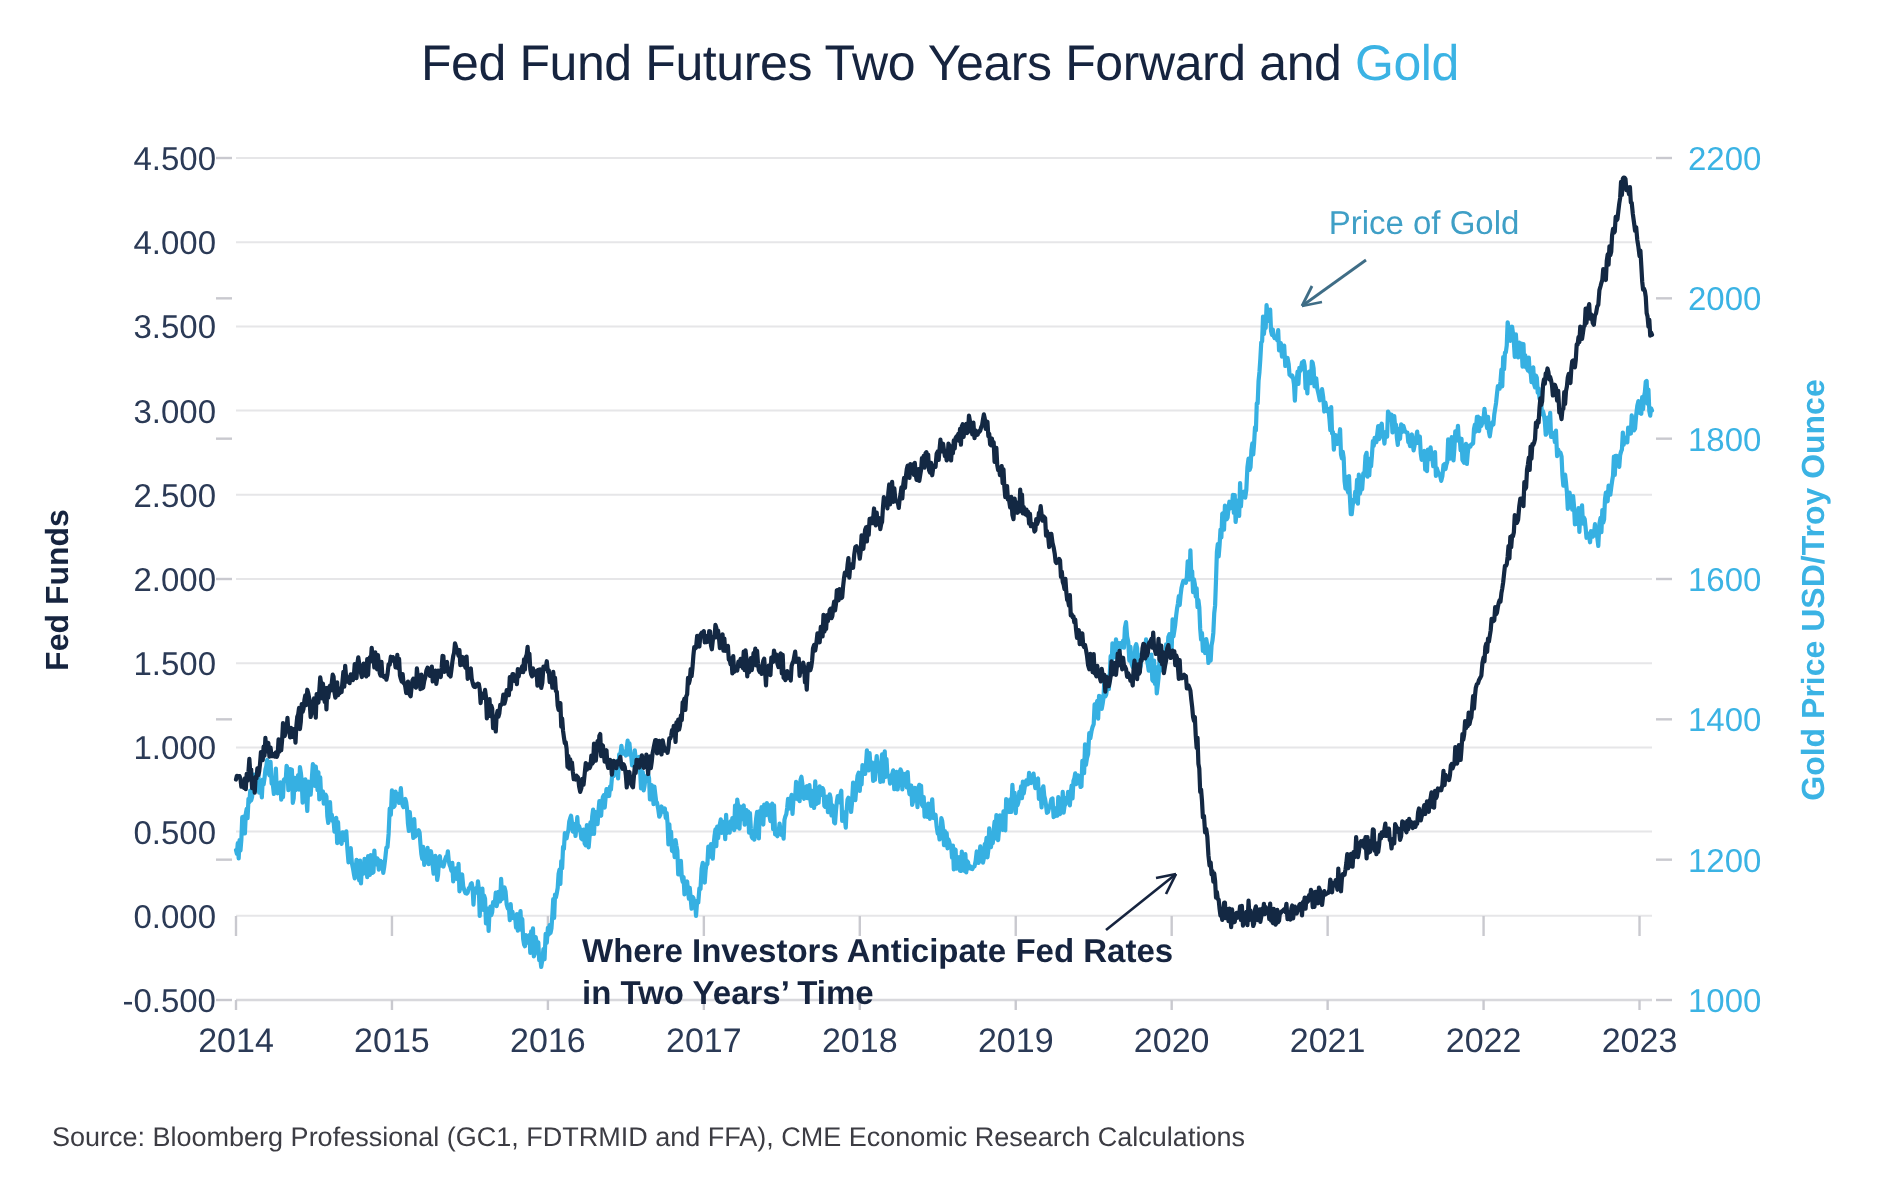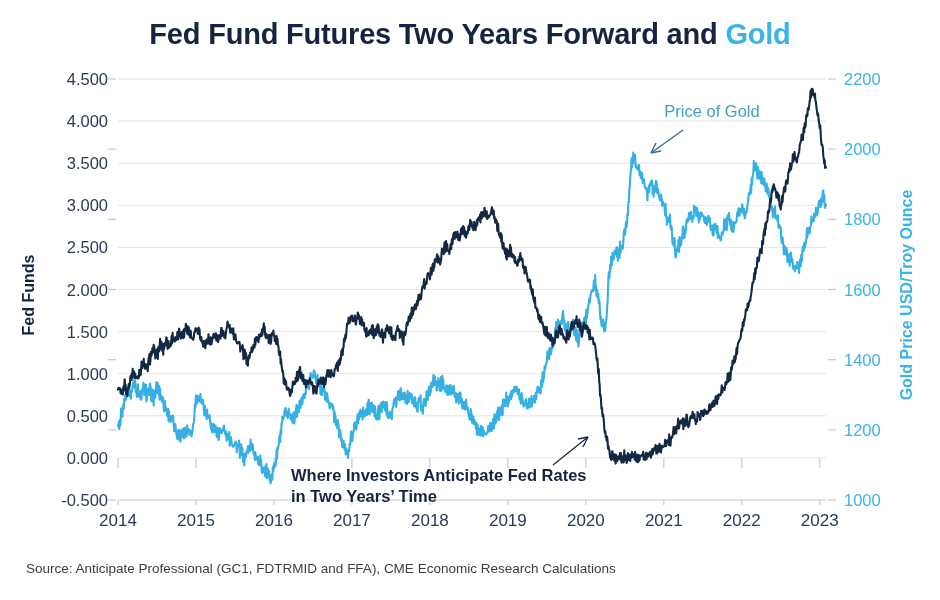--- a/index.html
+++ b/index.html
@@ -19,22 +19,22 @@
     position: absolute;
     left: 0; top: 0;
     width: 940px;
     height: 600px;
   }
   .chart-title {
     position: absolute;
     left: 0; top: 18px;
     width: 940px;
     text-align: center;
-    font-size: 29px;
-    font-weight: bold;
+    font-size: 25px;
+    font-weight: normal;
     letter-spacing: -0.2px;
     color: #16243f;
   }
   .chart-title .gold-word { color: #3bb3e4; }
 
   svg { display: block; }
 
   .axis-title-left {
     font-size: 16px;
     font-weight: bold;
@@ -220,14 +220,14 @@
 
     <text class="annot-fed" x="291" y="481">Where Investors Anticipate Fed Rates</text>
     <text class="annot-fed" x="291" y="502">in Two Years’ Time</text>
     <g>
       <path class="arrow-line-dark" d="M 553 465 L 588 437"></path>
       <path class="arrow-line-dark" d="M 588 437 L 578 439"></path>
       <path class="arrow-line-dark" d="M 588 437 L 583 447"></path>
     </g>
   </svg>
 
-  <div class="source-note">Source: Anticipate Professional (GC1, FDTRMID and FFA), CME Economic Research Calculations</div>
+  <div class="source-note">Source: Bloomberg Professional (GC1, FDTRMID and FFA), CME Economic Research Calculations</div>
 </div>
 
 </body></html>

